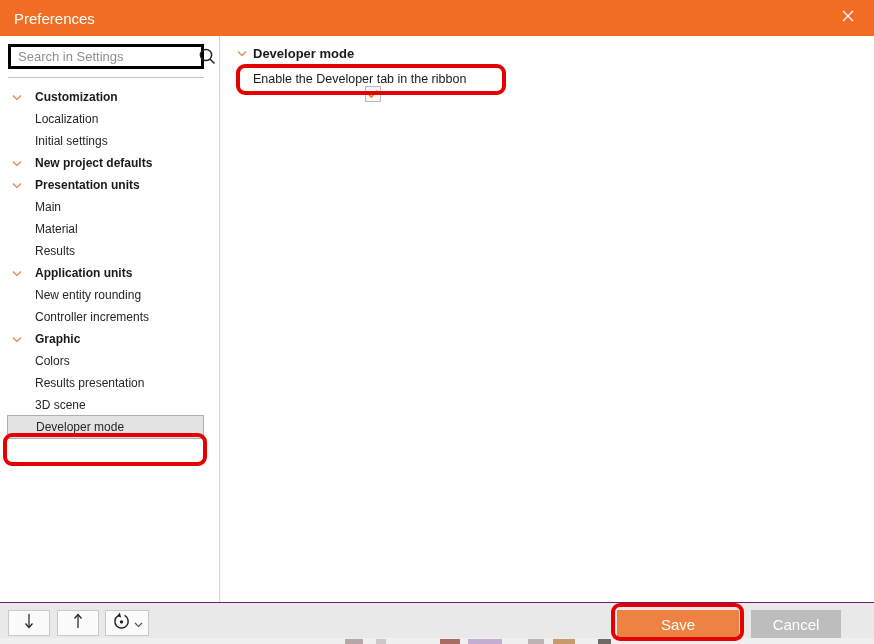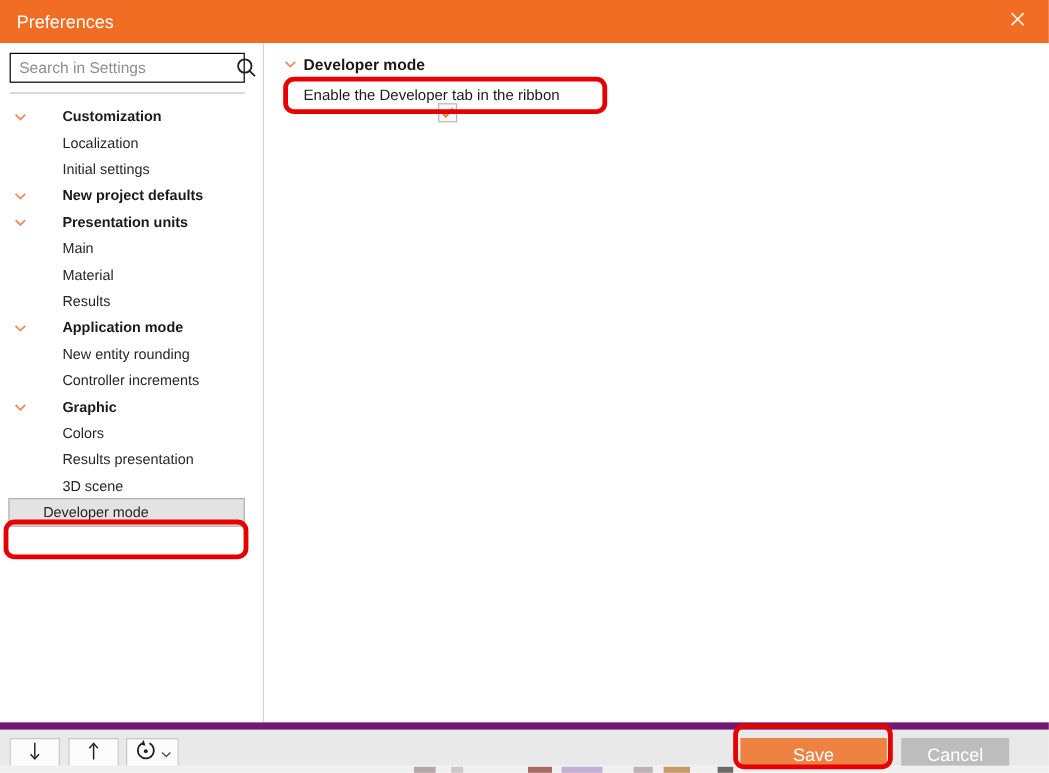--- a/index.html
+++ b/index.html
@@ -11,48 +11,48 @@
   .titlebar { position: absolute; left: 0; top: 0; width: 874px; height: 36px;
     background: #F06D23; display: flex; align-items: center; }
   .titlebar .title { color: #ffffff; font-size: 15px; padding-left: 14px; }
   .close-btn { position: absolute; right: 6px; top: 0; width: 40px; height: 36px;
     display: flex; align-items: center; justify-content: center; cursor: default; }
 
   
   .sidebar { position: absolute; left: 0; top: 36px; width: 220px; height: 566px; background: #ffffff; }
   .sidebar-divider { position: absolute; left: 219px; top: 36px; width: 1px; height: 566px; background: #d4d4d4; }
   .search-box { position: absolute; left: 8px; top: 8px; width: 196px; height: 25px;
-    border: 1px solid #000000; background: #ffffff; display: flex; align-items: center; }
+    border: 3px solid #000000; background: #ffffff; display: flex; align-items: center; }
   .search-box input { flex: 1; border: none; outline: none; height: 21px; padding: 0 4px 0 7px;
     font-family: "Liberation Sans", sans-serif; font-size: 13px; color: #333; background: transparent; }
   .search-box input::placeholder { color: #8f8f8f; opacity: 1; }
   .search-icon { width: 26px; height: 23px; display: flex; align-items: center; justify-content: center; }
   .search-underline { position: absolute; left: 8px; top: 41px; width: 196px; height: 1px; background: #c0c0c0; }
 
   .tree { position: absolute; left: 0; top: 50px; width: 219px; }
   .tree-row { position: relative; height: 22px; display: flex; align-items: center;
-    font-size: 12px; color: #262626; padding-left: 52px; cursor: default; }
+    font-size: 12px; color: #262626; padding-left: 35px; cursor: default; }
   .tree-row.category { font-weight: bold; color: #1a1a1a; }
   .tree-row .chev { position: absolute; left: 12px; top: 8px; line-height: 0; }
   .tree-row.selected { background: #e3e3e3; border: 1px solid #b0b0b0;
     margin-left: 7px; width: 197px; padding-left: 28px; height: 24px; margin-top: -1px; margin-bottom: -1px; }
 
   
   .main { position: absolute; left: 220px; top: 36px; width: 654px; height: 566px; background: #ffffff; }
   .section-header { position: absolute; left: 17px; top: 10px; display: flex; align-items: center; }
   .section-header .chev { line-height: 0; margin-right: 6px; }
   .section-title { font-size: 13px; font-weight: bold; color: #1a1a1a; }
   .setting-row { position: absolute; left: 33px; top: 36px; display: flex; align-items: center; flex-direction: column; }
   .setting-label { font-size: 12.5px; color: #1a1a1a; }
   .checkbox { width: 16px; height: 16px; border: 1px solid #b9b9b9; background: #f7f7f7;
     margin-left: 26px; display: flex; align-items: center; justify-content: center; }
 
   
   .footer { position: absolute; left: 0; top: 602px; width: 874px; height: 36px;
-    background: #e9e9e9; border-top: 6px solid #701a75; }
+    background: #e9e9e9; border-top: 1px solid #701a75; }
   .tool-btn { position: absolute; top: 7px; height: 26px; background: #fbfbfb; border: 1px solid #c8c8c8;
     display: flex; align-items: center; justify-content: center; }
   .tool-btn.down { left: 8px;  width: 42px; }
   .tool-btn.up   { left: 57px; width: 42px; }
   .tool-btn.reset{ left: 105px; width: 44px; gap: 3px; }
   .action-btn { position: absolute; top: 7px; height: 28px; border: none; color: #ffffff;
     font-family: "Liberation Sans", sans-serif; font-size: 15px; display: flex;
     align-items: center; justify-content: center; cursor: default; }
   .save-btn   { left: 617px; width: 122px; background: #ED8242; }
   .cancel-btn { left: 751px; width: 90px; background: #BDBDBD; }
@@ -127,21 +127,21 @@
         <div class="tree-row">
           <span>Material</span>
         </div>
         <div class="tree-row">
           <span>Results</span>
         </div>
         <div class="tree-row category">
           <span class="chev"><svg width="10" height="7" viewBox="0 0 10 7">
               <polyline points="1,1.5 5,5.5 9,1.5" fill="none" stroke="#E98C5E" stroke-width="1.5"></polyline>
             </svg></span>
-          <span>Application mode</span>
+          <span>Application units</span>
         </div>
         <div class="tree-row">
           <span>New entity rounding</span>
         </div>
         <div class="tree-row">
           <span>Controller increments</span>
         </div>
         <div class="tree-row category">
           <span class="chev"><svg width="10" height="7" viewBox="0 0 10 7">
               <polyline points="1,1.5 5,5.5 9,1.5" fill="none" stroke="#E98C5E" stroke-width="1.5"></polyline>

